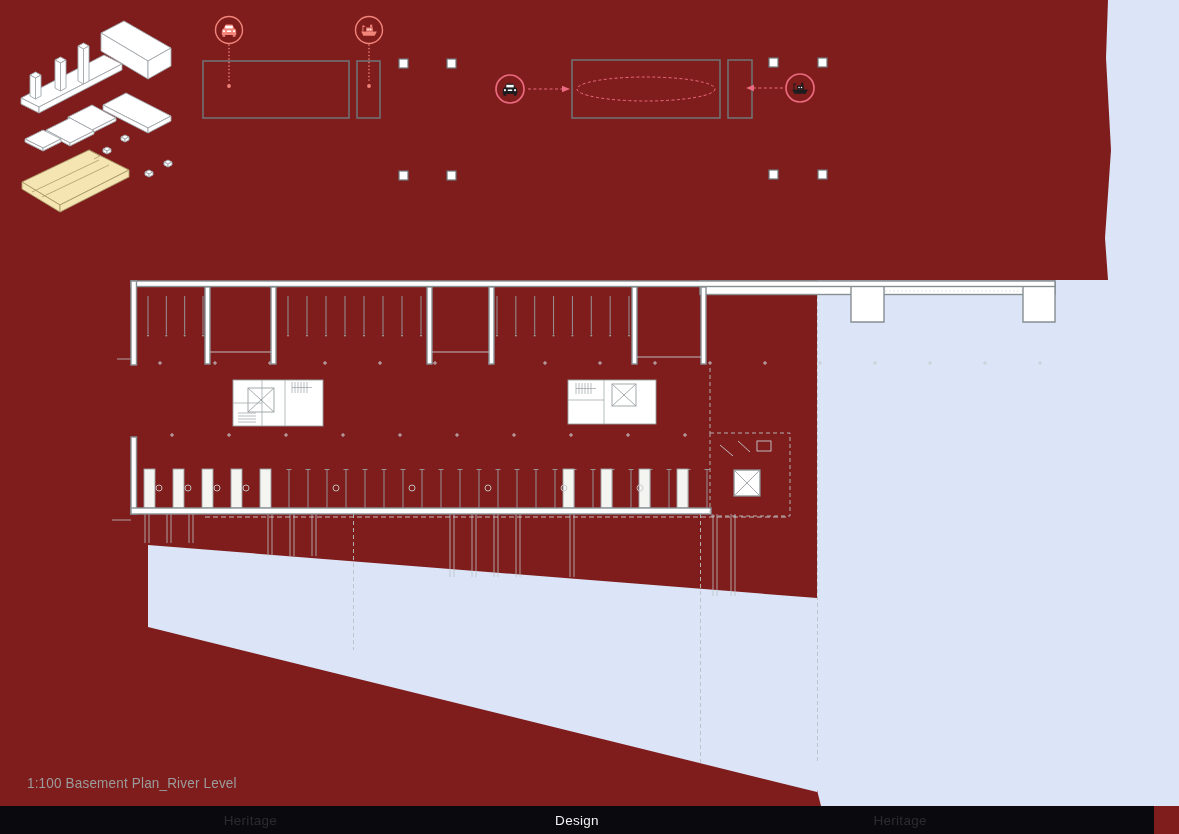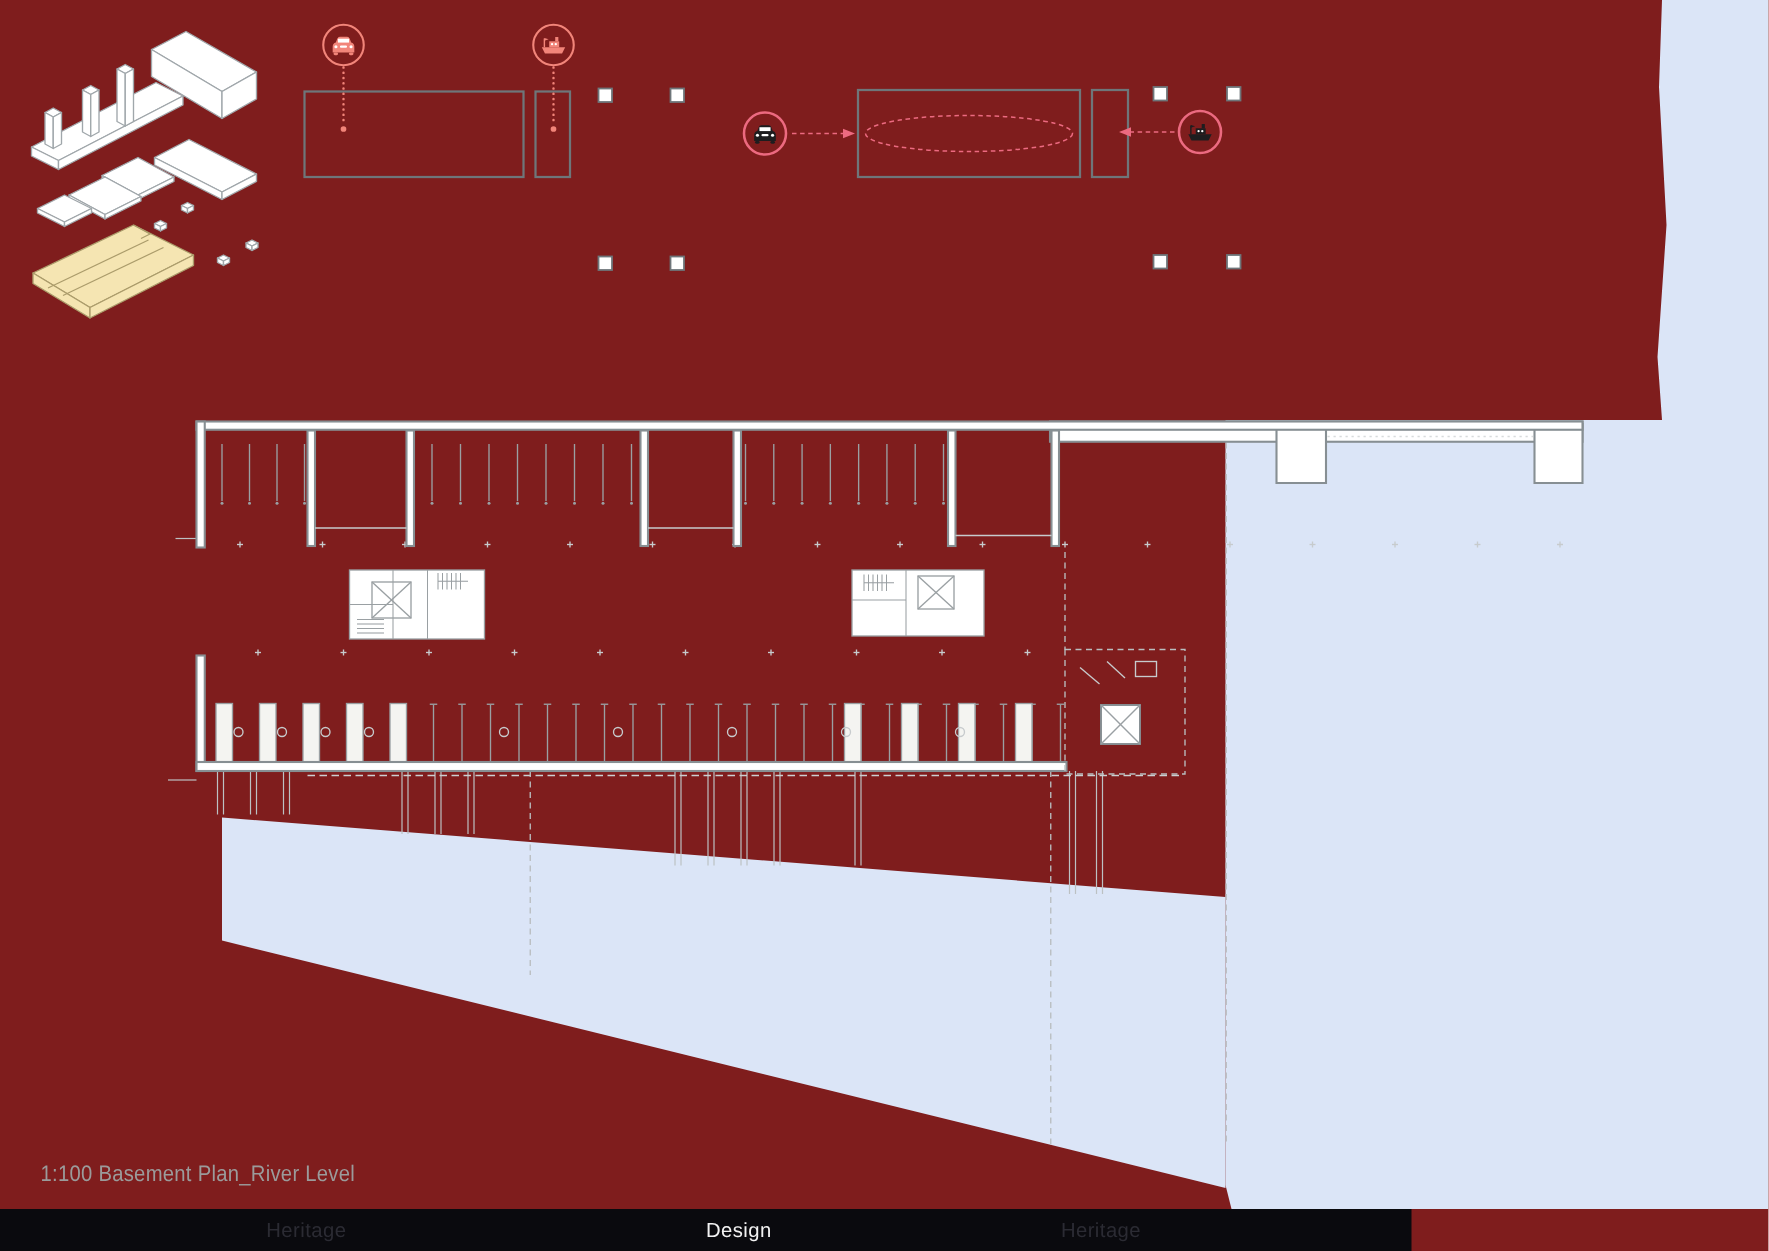--- a/index.html
+++ b/index.html
@@ -31,26 +31,26 @@
   .pinkdash{stroke:var(--pink);stroke-width:1;stroke-dasharray:3 2.4;fill:none;}
   .pinkfill{fill:var(--pink);}
 
   
   .isoline{fill:#fff;stroke:#a0a7ab;stroke-width:.9;stroke-linejoin:round;}
   .iso-hl{fill:var(--highlight);stroke:var(--highlight_edge);stroke-width:.9;stroke-linejoin:round;}
   .iso-hl-line{fill:none;stroke:var(--highlight_edge);stroke-width:.8;}
 
   .caption{position:absolute;left:27px;top:774px;color:var(--caption_color);
            font-size:15px;letter-spacing:.2px;transform:scaleX(.9);transform-origin:left center;}
-  .navbar{position:absolute;left:0;top:806px;width:941px;height:28px;background:var(--nav_bg);}
+  .navbar{position:absolute;left:0;top:806px;width:1154px;height:28px;background:var(--nav_bg);}
   .nav-item{position:absolute;top:50%;transform:translate(-50%,-50%);font-size:13.5px;letter-spacing:.3px;cursor:pointer;}
   .nav-item.dim{color:var(--nav_dim);}
   .nav-item.active{color:var(--nav_active);}
   .nav-heritage{left:21.7%;}
-  .nav-design{left:50%;margin-left:22px;}
+  .nav-design{left:50%;}
   .nav-delight{left:78%;}
 </style>
 </head>
 <body>
 
 <div class="stage">
 
   <svg id="plan-svg" width="1179" height="834" viewBox="0 0 1179 834">
 
     <defs>

